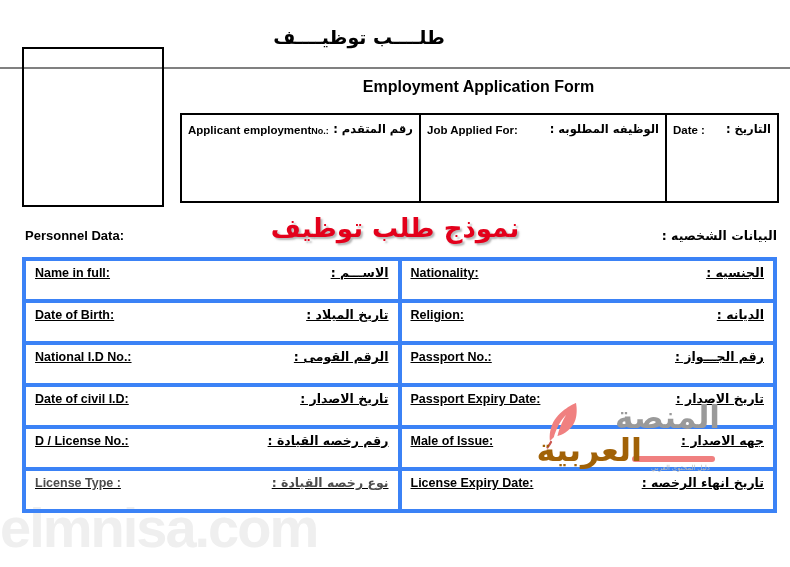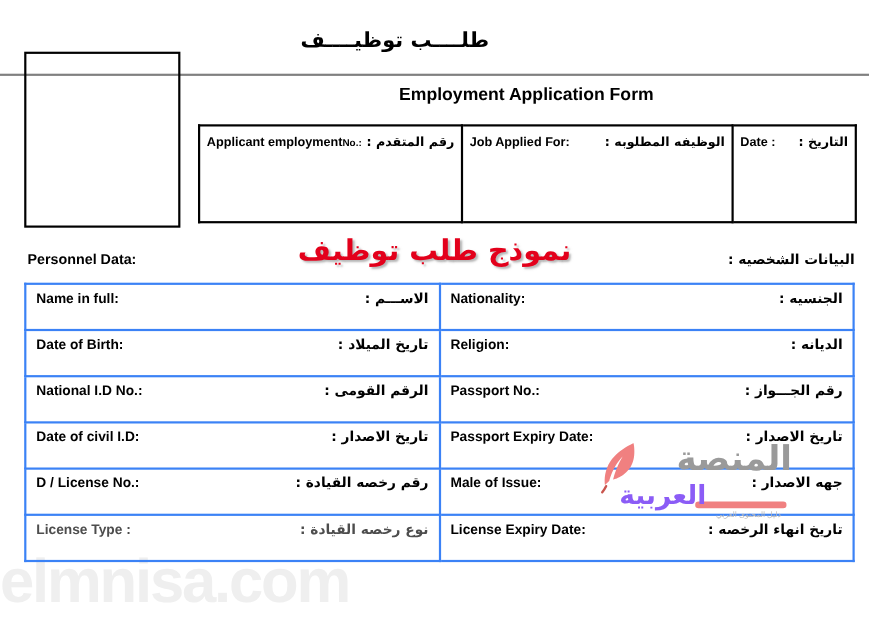--- a/index.html
+++ b/index.html
@@ -179,23 +179,23 @@
     color: #9a9a9a;
     direction: rtl;
     line-height: 34px;
     letter-spacing: -1px;
   }
   #logo-watermark .logo-sub {
     position: absolute;
     right: 78px;
     top: 38px;
     font-family: "DejaVu Sans", sans-serif;
-    font-size: 24px;
-    font-weight: bold;
-    color: #8b5cf6;
+    font-size: 32px;
+    font-weight: bold;
+    color: #a16207;
     direction: rtl;
     line-height: 28px;
     letter-spacing: -1px;
   }
   #logo-watermark .logo-bar {
     position: absolute;
     right: 5px;
     top: 58px;
     width: 83px;
     height: 6px;
@@ -223,26 +223,27 @@
   #personnel-table {
     position: absolute;
     left: 22px;
     top: 257px;
     width: 755px;
     border-collapse: collapse;
     z-index: 3;
     table-layout: fixed;
   }
   #personnel-table td {
-    border: 2px solid #3b82f6;
+    border: 4px solid #3b82f6;
     height: 42px;
     padding: 4px 9px 0 9px;
     vertical-align: top;
     box-sizing: border-box;
     width: 50%;
+    text-decoration: underline;
   }
   #personnel-table .en-lbl { font-size: 12.5px; }
   #personnel-table .ar-lbl { font-size: 12.5px; }
   .faded .en-lbl, .faded .ar-lbl { color: #4d4d4d; }
 </style>
 </head>
 <body>
 
 <div id="bg-watermark">elmnisa.com</div>
 

